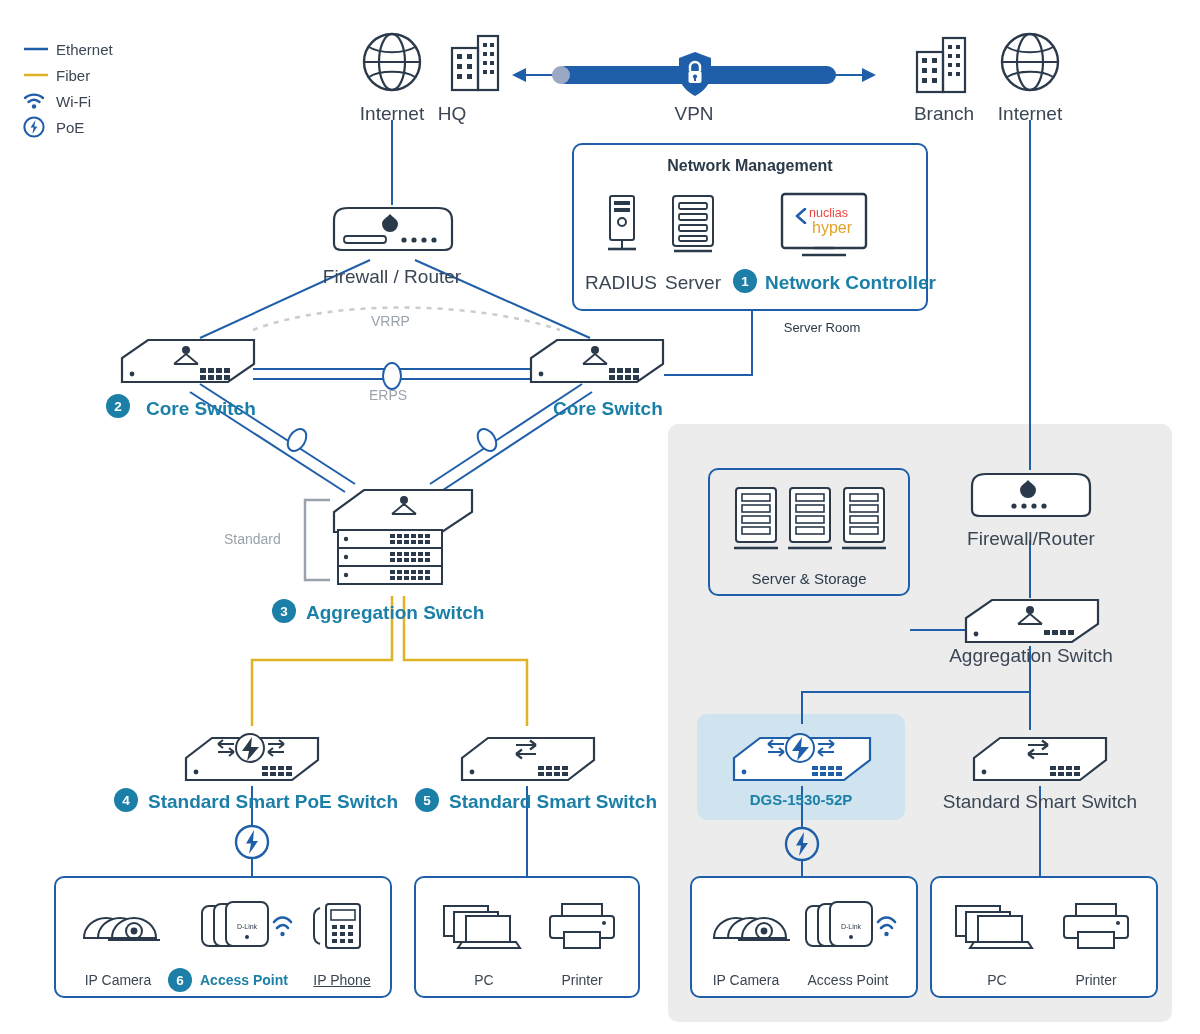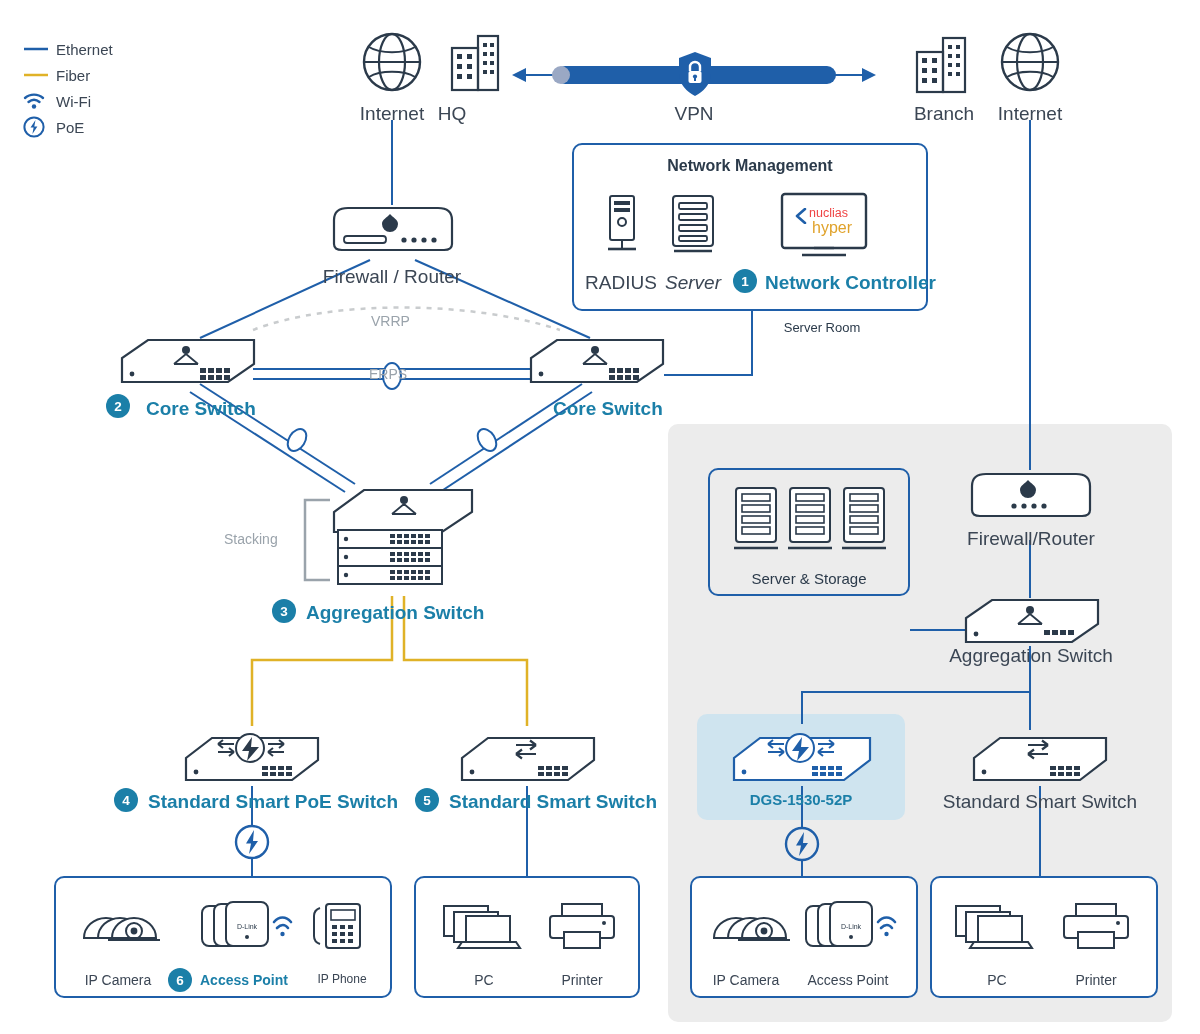--- a/index.html
+++ b/index.html
@@ -214,21 +214,21 @@
   <div class="icon" style="left:668px;top:194px;">
     <svg width="50" height="62" viewBox="0 0 50 62">
       <rect x="5" y="2" width="40" height="50" rx="3" stroke="#2b3a4a" stroke-width="2" fill="none"></rect>
       <rect x="11" y="9" width="28" height="6" rx="1.5" stroke="#2b3a4a" stroke-width="1.8" fill="none"></rect>
       <rect x="11" y="20" width="28" height="6" rx="1.5" stroke="#2b3a4a" stroke-width="1.8" fill="none"></rect>
       <rect x="11" y="31" width="28" height="6" rx="1.5" stroke="#2b3a4a" stroke-width="1.8" fill="none"></rect>
       <rect x="11" y="42" width="28" height="5" rx="1.5" stroke="#2b3a4a" stroke-width="1.8" fill="none"></rect>
       <line x1="6" y1="57" x2="44" y2="57" stroke="#2b3a4a" stroke-width="2.6"></line>
     </svg>
   </div>
-  <div class="lbl center" style="left:693px;top:272px;font-style:italic;">Server</div>
+  <div class="lbl center" style="left:693px;top:272px;">Server</div>
 
   <div class="icon" style="left:780px;top:192px;">
     <svg width="88" height="68" viewBox="0 0 88 68">
       <rect x="2" y="2" width="84" height="54" rx="3" stroke="#2b3a4a" stroke-width="2.4" fill="none"></rect>
       <line x1="34" y1="56" x2="54" y2="56" stroke="#2b3a4a" stroke-width="2.4"></line>
       <line x1="22" y1="63" x2="66" y2="63" stroke="#2b3a4a" stroke-width="2.6"></line>
     </svg>
   </div>
   <div style="position:absolute;left:794px;top:206px;width:60px;height:30px;">
     <svg width="14" height="16" style="position:absolute;left:0;top:2px;" viewBox="0 0 14 16">
@@ -291,22 +291,22 @@
         <rect x="106" y="36" width="6" height="5" fill="#2b3a4a"></rect>
       <rect x="82" y="43" width="6" height="5" fill="#2b3a4a"></rect>
         <rect x="90" y="43" width="6" height="5" fill="#2b3a4a"></rect>
       <rect x="98" y="43" width="6" height="5" fill="#2b3a4a"></rect>
         <rect x="106" y="43" width="6" height="5" fill="#2b3a4a"></rect>
     </svg>
   </div>
   <div class="lbl accent" style="left:553px;top:398px;">Core Switch</div>
 
   <div class="lbl grey" style="left:371px;top:313px;font-size:14px;">VRRP</div>
-  <div class="lbl grey" style="left:369px;top:366px;font-size:14px;">ERPS</div>
-  <div class="lbl grey" style="left:224px;top:531px;font-size:14px;">Stacking</div>
+  <div class="lbl grey" style="left:369px;top:387px;font-size:14px;">ERPS</div>
+  <div class="lbl grey" style="left:224px;top:531px;font-size:14px;">Standard</div>
 
   <div class="icon" style="left:328px;top:478px;">
     <svg width="150" height="118" viewBox="0 0 150 118">
       <path d="M6 54 V34 L36 12 H144 V34 L114 54 Z" stroke="#2b3a4a" stroke-width="2.2" fill="#ffffff"></path>
       <circle cx="76" cy="22" r="4" fill="#2b3a4a"></circle>
       <path d="M76 26 L64 36 M76 26 L88 36 M64 36 L88 36" stroke="#2b3a4a" stroke-width="1.8" fill="none"></path>
       <rect x="10" y="52" width="104" height="18" stroke="#2b3a4a" stroke-width="2" fill="#ffffff"></rect>
       <rect x="10" y="70" width="104" height="18" stroke="#2b3a4a" stroke-width="2" fill="#ffffff"></rect>
       <rect x="10" y="88" width="104" height="18" stroke="#2b3a4a" stroke-width="2" fill="#ffffff"></rect>
       <circle cx="18" cy="61" r="2.2" fill="#2b3a4a"></circle>
@@ -456,21 +456,21 @@
         <rect x="22" y="34" width="5" height="4"></rect>
           <rect x="30" y="34" width="5" height="4"></rect>
           <rect x="38" y="34" width="5" height="4"></rect>
         <rect x="22" y="41" width="5" height="4"></rect>
           <rect x="30" y="41" width="5" height="4"></rect>
           <rect x="38" y="41" width="5" height="4"></rect>
       </g>
       <path d="M10 10 q-6 2 -6 8 v20 q0 6 6 8" stroke="#2b3a4a" stroke-width="2" fill="none"></path>
     </svg>
   </div>
-  <div class="lbl center" style="left:342px;top:972px;font-size:12px;">IP Phone</div>
+  <div class="lbl center" style="left:342px;top:972px;font-size:14px;text-decoration:underline;">IP Phone</div>
 
   <div class="box" style="left:414px;top:876px;width:226px;height:122px;"></div>
 
   <div class="icon" style="left:440px;top:902px;">
     <svg width="90" height="50" viewBox="0 0 90 50">
       <rect x="4" y="4" width="44" height="30" stroke="#2b3a4a" stroke-width="2" fill="#ffffff"></rect>
       <rect x="14" y="10" width="44" height="30" stroke="#2b3a4a" stroke-width="2" fill="#ffffff"></rect>
       <rect x="26" y="14" width="44" height="26" stroke="#2b3a4a" stroke-width="2" fill="#ffffff"></rect>
       <path d="M22 40 h54 l4 6 H18 Z" stroke="#2b3a4a" stroke-width="2" fill="#ffffff"></path>
     </svg>

